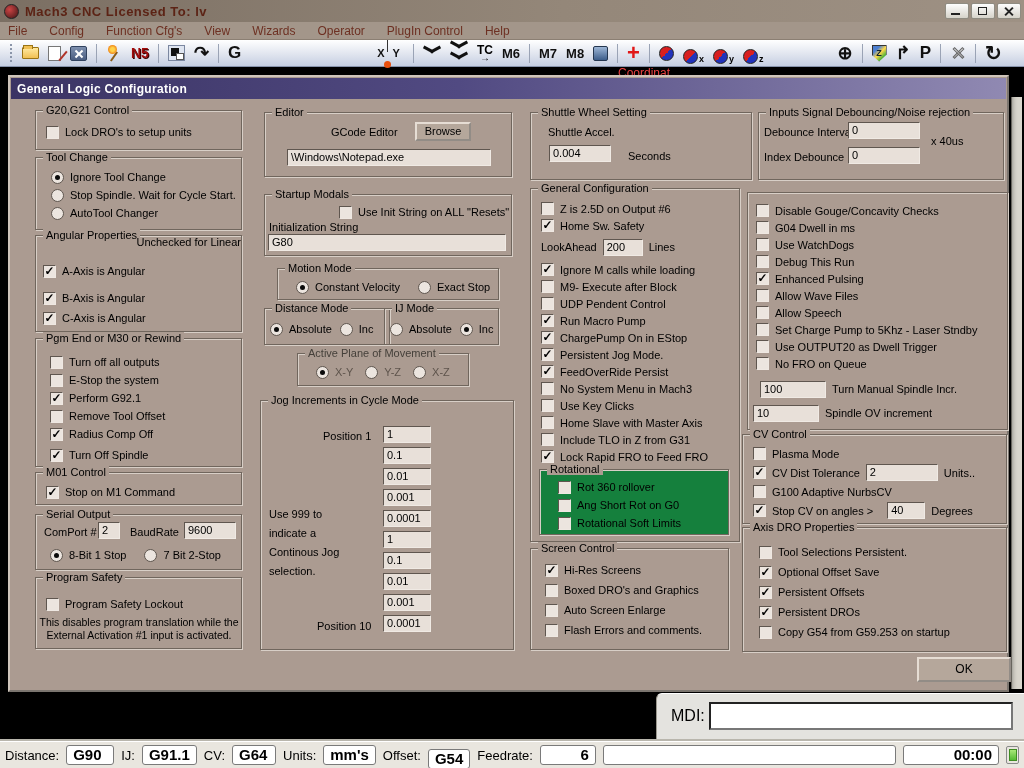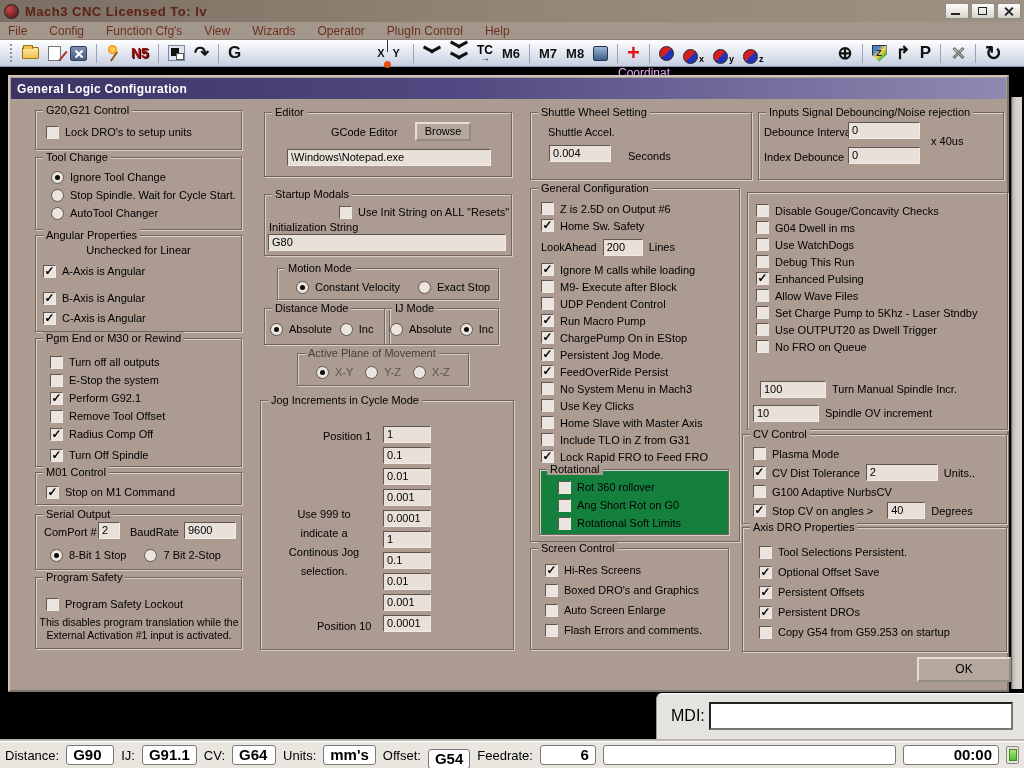--- a/index.html
+++ b/index.html
@@ -61,21 +61,21 @@
   .refwrap { display:flex; align-items:flex-end; gap:1px; font-size:9px; font-weight:bold; }
   .shield { width:15px; height:17px; background:linear-gradient(135deg,#4d7fd0 25%,#ffd84a 50%,#57b33c 75%); border:1px solid #333;
     clip-path:polygon(0 0,100% 0,100% 60%,50% 100%,0 60%); display:flex; align-items:center; justify-content:center;
     font-size:9px; font-weight:bold; color:#123; }
   .toolsx { width:16px; height:16px; position:relative; }
   .toolsx i { position:absolute; left:7px; top:1px; width:3px; height:14px; background:linear-gradient(#eee,#888); border:1px solid #666; }
   .toolsx i.a { transform:rotate(45deg);} .toolsx i.b { transform:rotate(-45deg);}
 
   
   .desktop-letter { position:absolute; left:10px; top:76px; color:#fff; font-size:15px; font-weight:bold; z-index:1; }
-  .desktop-link { position:absolute; left:618px; top:66px; color:#f0abfc; font-size:12px; z-index:1; }
+  .desktop-link { position:absolute; left:618px; top:66px; color:#ef4444; font-size:12px; z-index:1; }
   .right-strip { position:absolute; left:1011px; top:97px; width:11px; height:592px; background:#d9d6cd; border-left:1px solid #8d8a80; z-index:1; }
 
   
   .dialog { position:absolute; left:8px; top:75px; width:1001px; height:617px; background:#ab9b91;
     border:2px outset #cfc5bb; box-shadow:2px 3px 6px rgba(0,0,0,.6); z-index:2; font-size:11px; color:#000; }
   .dlg-title { position:absolute; left:1px; top:1px; right:1px; height:21px;
     background:linear-gradient(90deg,#3b3464,#514a82 45%,#9089b2); color:#fff; font-weight:bold; font-size:12px;
     display:flex; align-items:center; padding:0 6px; letter-spacing:.3px; }
 
   .grp { position:absolute; border:1px solid #70665d; box-shadow:1px 1px 0 #d8cfc7, inset 1px 1px 0 #d8cfc7; }
@@ -93,21 +93,21 @@
   .lbl { font-size:11px; }
   .dim .lbl { color:#5e544c; }
   .inp { display:inline-block; background:#e8e0d9; border:1px solid; border-color:#5f564f #f0eae4 #f0eae4 #5f564f;
     font-size:11px; padding:1px 3px; min-height:17px; color:#000; }
   .btn { background:#b5a79b; border:2px outset #e6ddd4; font-size:11px; text-align:center; color:#000; }
   .note { font-size:11px; }
   .unit { font-size:11px; }
 
   .jogcol { position:absolute; left:122px; top:25px; display:flex; flex-direction:column; }
   .jogbox { width:48px; height:17px; margin-bottom:4px; background:#e8e0d9; border:1px solid; border-color:#5f564f #f0eae4 #f0eae4 #5f564f; font-size:11px; padding:0 3px; line-height:15px; }
-  .jnote { font-size:11px; text-align:center; line-height:19px; }
+  .jnote { font-size:11px; text-align:left; line-height:19px; }
 
   .okbtn { position:absolute; left:907px; top:580px; width:94px; height:25px; line-height:21px; font-size:12px; }
 
   
   .mdi-panel { position:absolute; left:656px; top:693px; width:368px; height:48px; background:#e4e3df;
     border-top:1px solid #fff; border-left:1px solid #9a978e; border-top-left-radius:6px; z-index:3; }
   .mdi-label { position:absolute; left:14px; top:13px; font-size:16px; color:#000; }
   .mdi-input { position:absolute; left:52px; top:8px; width:304px; height:28px; background:#fff;
     border:2px inset #777; }
 
@@ -287,21 +287,21 @@
         </div>
         <div class="row">
           <span class="rb"></span>
           <span class="lbl">AutoTool Changer</span>
         </div>
       </div>
   </div>
 
   <div class="grp" style="left:25px;top:158px;width:207px;height:97px">
     <span class="gt">Angular Properties</span>
-    <div class="note" style="position:absolute;left:0;right:0;top:8px;text-align:center">Unchecked for Linear</div>
+    <div class="note" style="position:absolute;left:0;right:0;top:0;text-align:right">Unchecked for Linear</div>
     <div class="gcontent" style="inset:22px 2px 2px 7px">
         <div class="row" style="margin-top: 4px;">
           <span class="cb">✓</span>
           <span class="lbl">A-Axis is Angular</span>
         </div>
         <div class="row" style="margin-top: 9px;">
           <span class="cb">✓</span>
           <span class="lbl">B-Axis is Angular</span>
         </div>
         <div class="row" style="margin-top: 2px;">
@@ -640,20 +640,24 @@
         <div class="row">
           <span class="cb">✓</span>
           <span class="lbl">Enhanced Pulsing</span>
         </div>
         <div class="row">
           <span class="cb"></span>
           <span class="lbl">Allow Wave Files</span>
         </div>
         <div class="row">
           <span class="cb"></span>
+          <span class="lbl">Allow Speech</span>
+        </div>
+        <div class="row">
+          <span class="cb"></span>
           <span class="lbl">Set Charge Pump to 5Khz  - Laser Stndby</span>
         </div>
         <div class="row">
           <span class="cb"></span>
           <span class="lbl">Use OUTPUT20 as Dwell Trigger</span>
         </div>
         <div class="row">
           <span class="cb"></span>
           <span class="lbl">No FRO on Queue</span>
         </div>

